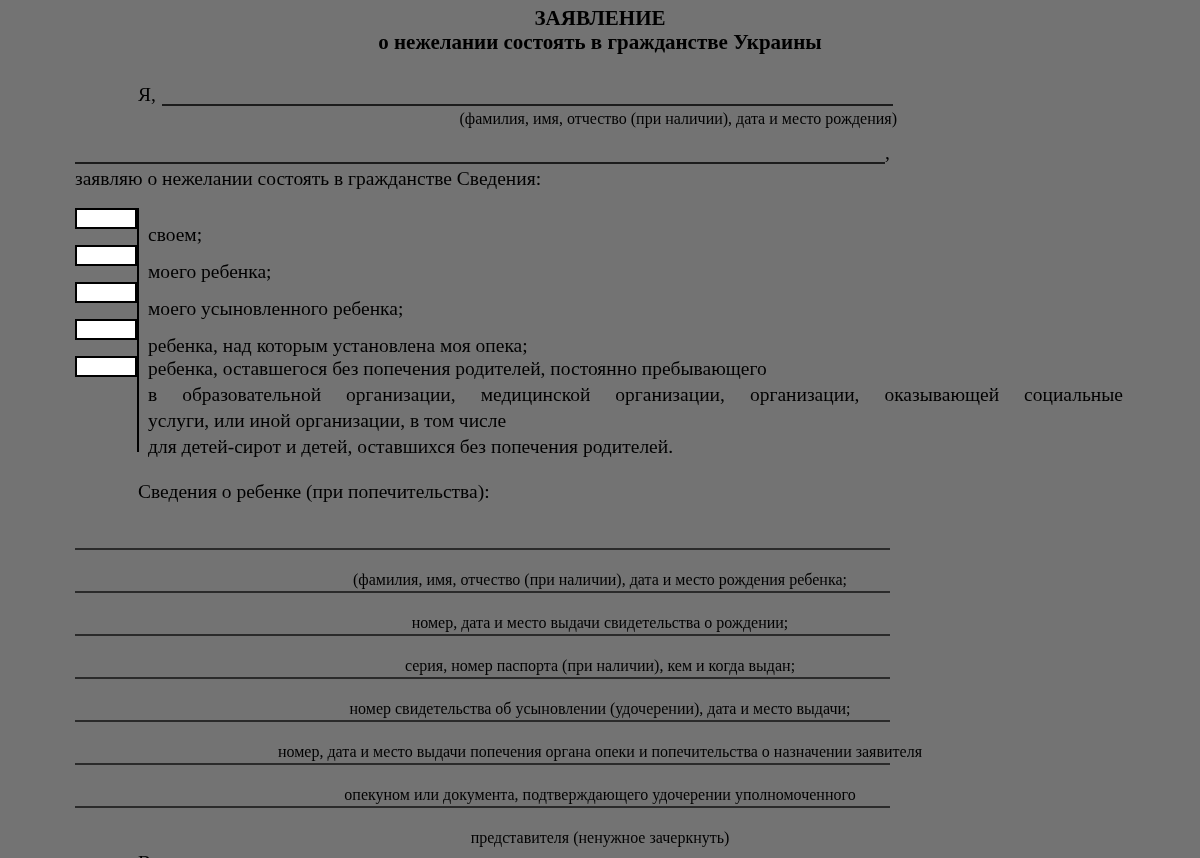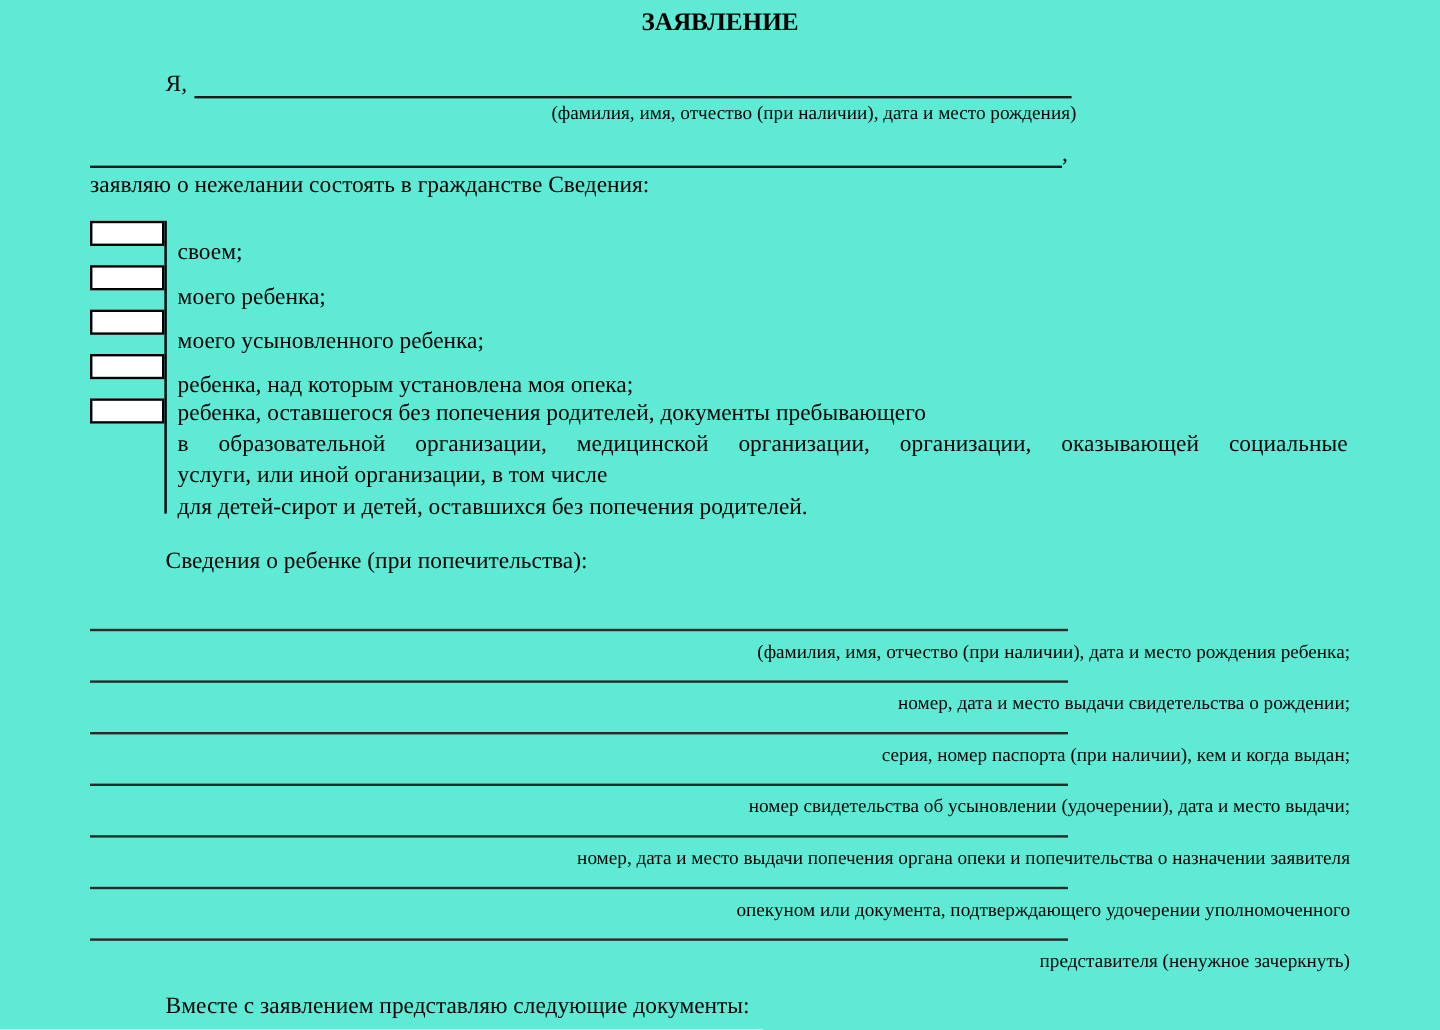--- a/index.html
+++ b/index.html
@@ -1,21 +1,21 @@
 <!DOCTYPE html>
 <html><head>
 <meta charset="utf-8">
 <style>
   * { box-sizing: border-box; margin: 0; padding: 0; }
   html, body { background: #ffffff; }
   .page {
     position: relative;
     width: 1200px;
     height: 858px;
-    background: #5eead4;
+    background: #737373;
     color: #000000;
     font-family: "Liberation Serif", "DejaVu Serif", serif;
     overflow: hidden;
   }
   .title-block {
     padding-top: 6px;
     text-align: center;
     font-weight: 700;
     font-size: 21px;
     line-height: 24px;
@@ -114,39 +114,40 @@
     width: 1050px;
     margin: 44px auto 0 auto;
   }
   .field-row { height: 43px; }
   .field-line {
     width: 815px;
     height: 0;
     border-bottom: 2px solid #2a2a2a;
   }
   .field-caption {
-    margin-top: 8px;
-    text-align: right;
+    margin-top: 20px;
+    text-align: center;
     font-size: 16px;
     line-height: 19px;
   }
   .documents-heading {
     margin: 2px 0 0 75px;
     text-indent: 63px;
     font-size: 19.5px;
     line-height: 24px;
   }
 </style>
 </head>
 <body>
 
 <div class="page">
 
   <div class="title-block">
     <div>ЗАЯВЛЕНИЕ</div>
+    <div>о нежелании состоять в гражданстве Украины</div>
   </div>
 
   <div class="intro-row">
     <span class="intro-prefix">Я,</span>
     <span class="fill-line"></span>
   </div>
   <div class="intro-caption">(фамилия, имя, отчество (при наличии), дата и место рождения)</div>
 
   <div class="intro-row2">
     <span class="fill-line2"></span>
@@ -174,21 +175,21 @@
     </div>
 
     <div class="choice-row">
       <span class="checkbox"></span>
       <span class="choice-label">ребенка, над которым установлена моя опека;</span>
     </div>
 
     <div class="choice-row multi">
       <span class="checkbox"></span>
       <div class="choice-par">
-        <div>ребенка, оставшегося без попечения родителей, документы пребывающего</div>
+        <div>ребенка, оставшегося без попечения родителей, постоянно пребывающего</div>
         <div class="just">в образовательной организации, медицинской организации, организации, оказывающей социальные</div>
         <div>услуги, или иной организации, в том числе</div>
         <div>для детей-сирот и детей, оставшихся без попечения родителей.</div>
       </div>
     </div>
   </div>
 
   <div class="section-heading">Сведения о ребенке (при попечительства):</div>
 
   <div class="fields">

